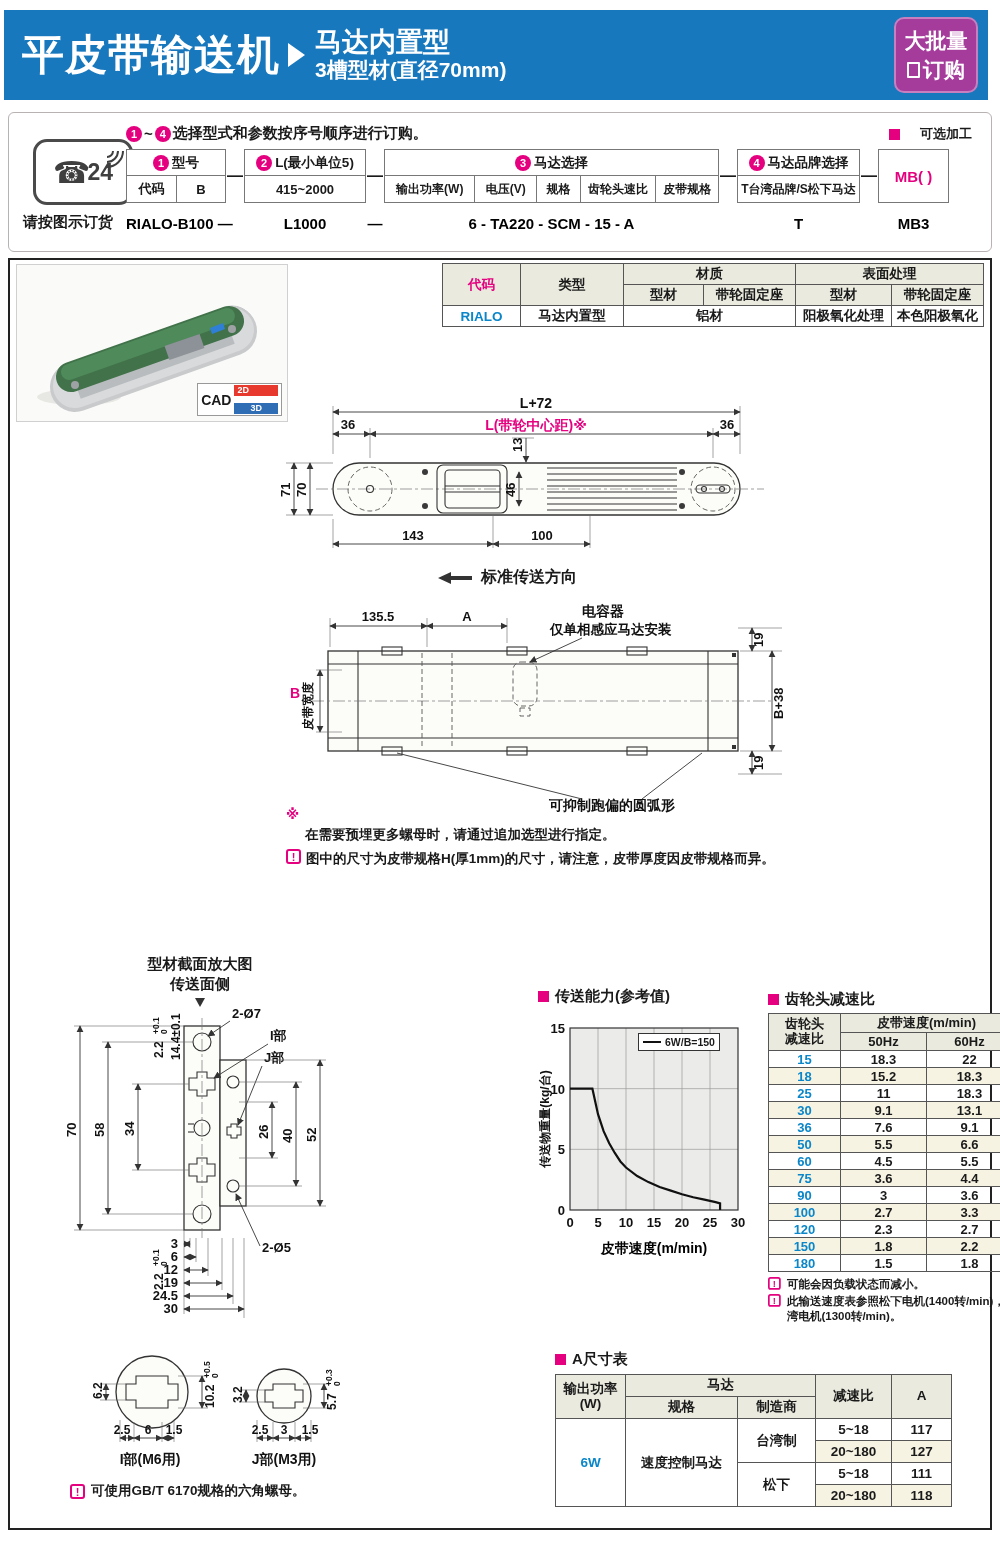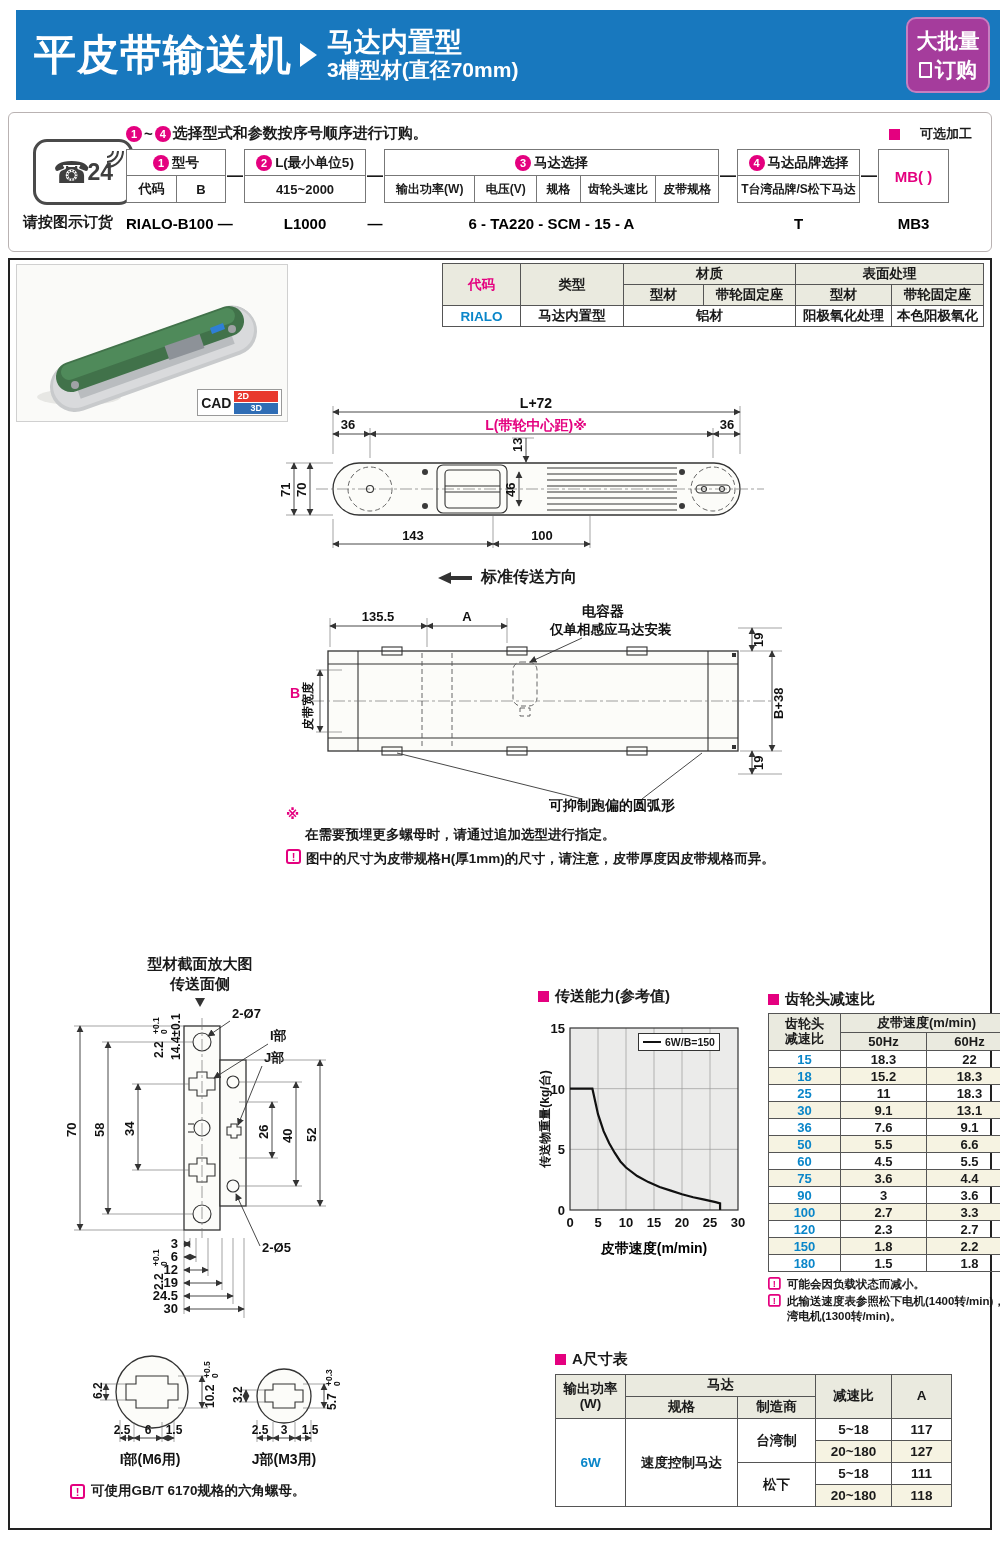--- a/index.html
+++ b/index.html
@@ -1,20 +1,20 @@
 <!DOCTYPE html>
 <html><head>
 <meta charset="utf-8">
 <style>
 * { margin:0; padding:0; box-sizing:border-box; }
 body { font-family:"Liberation Sans","DejaVu Sans",sans-serif; background:#fff; color:#1a1a1a; }
 .page { position:relative; width:1000px; height:1564px; background:#fff; overflow:hidden; }
 
 
-.header { position:absolute; left:16px; top:10px; width:984px; height:90px; background:#1878be; display:flex; align-items:center; }
+.header { position:absolute; left:4px; top:10px; width:984px; height:90px; background:#1878be; display:flex; align-items:center; }
 .header-title { color:#fff; font-size:42px; font-weight:bold; margin-left:18px; letter-spacing:1px; }
 .header-arrow { width:0; height:0; border-left:17px solid #fff; border-top:12px solid transparent; border-bottom:12px solid transparent; margin:0 10px 0 8px; }
 .header-sub .s1 { color:#fff; font-size:27px; font-weight:bold; line-height:1.1; }
 .header-sub .s2 { color:#fff; font-size:21px; font-weight:bold; line-height:1.2; }
 .badge { position:absolute; right:10px; top:7px; width:84px; height:76px; background:#a53c9c; border-radius:10px; display:flex; flex-direction:column; align-items:center; justify-content:center; gap:1px; border:2px solid #c77fc0; }
 .badge .b1,.badge .b2 { color:#fff; font-weight:bold; font-size:21px; display:flex; align-items:center; gap:3px; }
 .doc-icon { display:inline-block; width:13px; height:16px; border:2px solid #fff; border-radius:1px; }
 
 
 .order { position:absolute; left:8px; top:112px; width:984px; height:140px; border:1px solid #b9b2b2; border-radius:6px; background:#fff; }
@@ -39,21 +39,21 @@
 .oval { margin-top:12px; text-align:center; color:#000000; font-weight:bold; font-size:15px; white-space:nowrap; }
 .opt-label { position:absolute; left:880px; top:12px; display:flex; align-items:center; gap:20px; font-size:13px; font-weight:bold; }
 .msq { display:inline-block; width:11px; height:11px; background:#e4007f; flex:0 0 auto; }
 
 
 .main { position:absolute; left:8px; top:258px; width:984px; height:1272px; border:2px solid #222; background:#fff; }
 
 .photo { position:absolute; left:6px; top:4px; width:272px; height:158px; background:#fafaf8; border:1px solid #d0d0d0; }
 .cad { position:absolute; right:5px; bottom:5px; display:flex; align-items:center; background:#fff; border:1px solid #999; padding:1px 3px; gap:3px; }
 .cad-label { font-size:14px; font-weight:bold; }
-.cad-badges { display:flex; flex-direction:column; gap:1px; }
+.cad-badges { display:flex; flex-direction:column; gap:7px; }
 .cad-2d { background:#e8392e; color:#fff; font-size:9px; font-weight:bold; padding:0 3px; line-height:11px; }
 .cad-3d { background:#2f6db5; color:#fff; font-size:9px; font-weight:bold; padding:0 16px; line-height:11px; }
 
 .spec-table { position:absolute; left:432px; top:3px; border-collapse:collapse; table-layout:fixed; }
 .spec-table td { border:1px solid #555; text-align:center; font-size:13.5px; font-weight:bold; height:21px; padding:0 1px; }
 .spec-table .hd { background:#eaeadf; }
 .mag { color:#e4007f; }
 .blue { color:#0a86c9; }
 .feature-note { position:absolute; left:436px; top:78px; font-size:14px; font-weight:bold; display:flex; gap:6px; align-items:center; }
 .warn-icon { display:inline-block; width:15px; height:15px; min-width:15px; border:2px solid #e4007f; border-radius:3px; color:#e4007f; font-size:11px; font-weight:bold; text-align:center; line-height:12px; }

